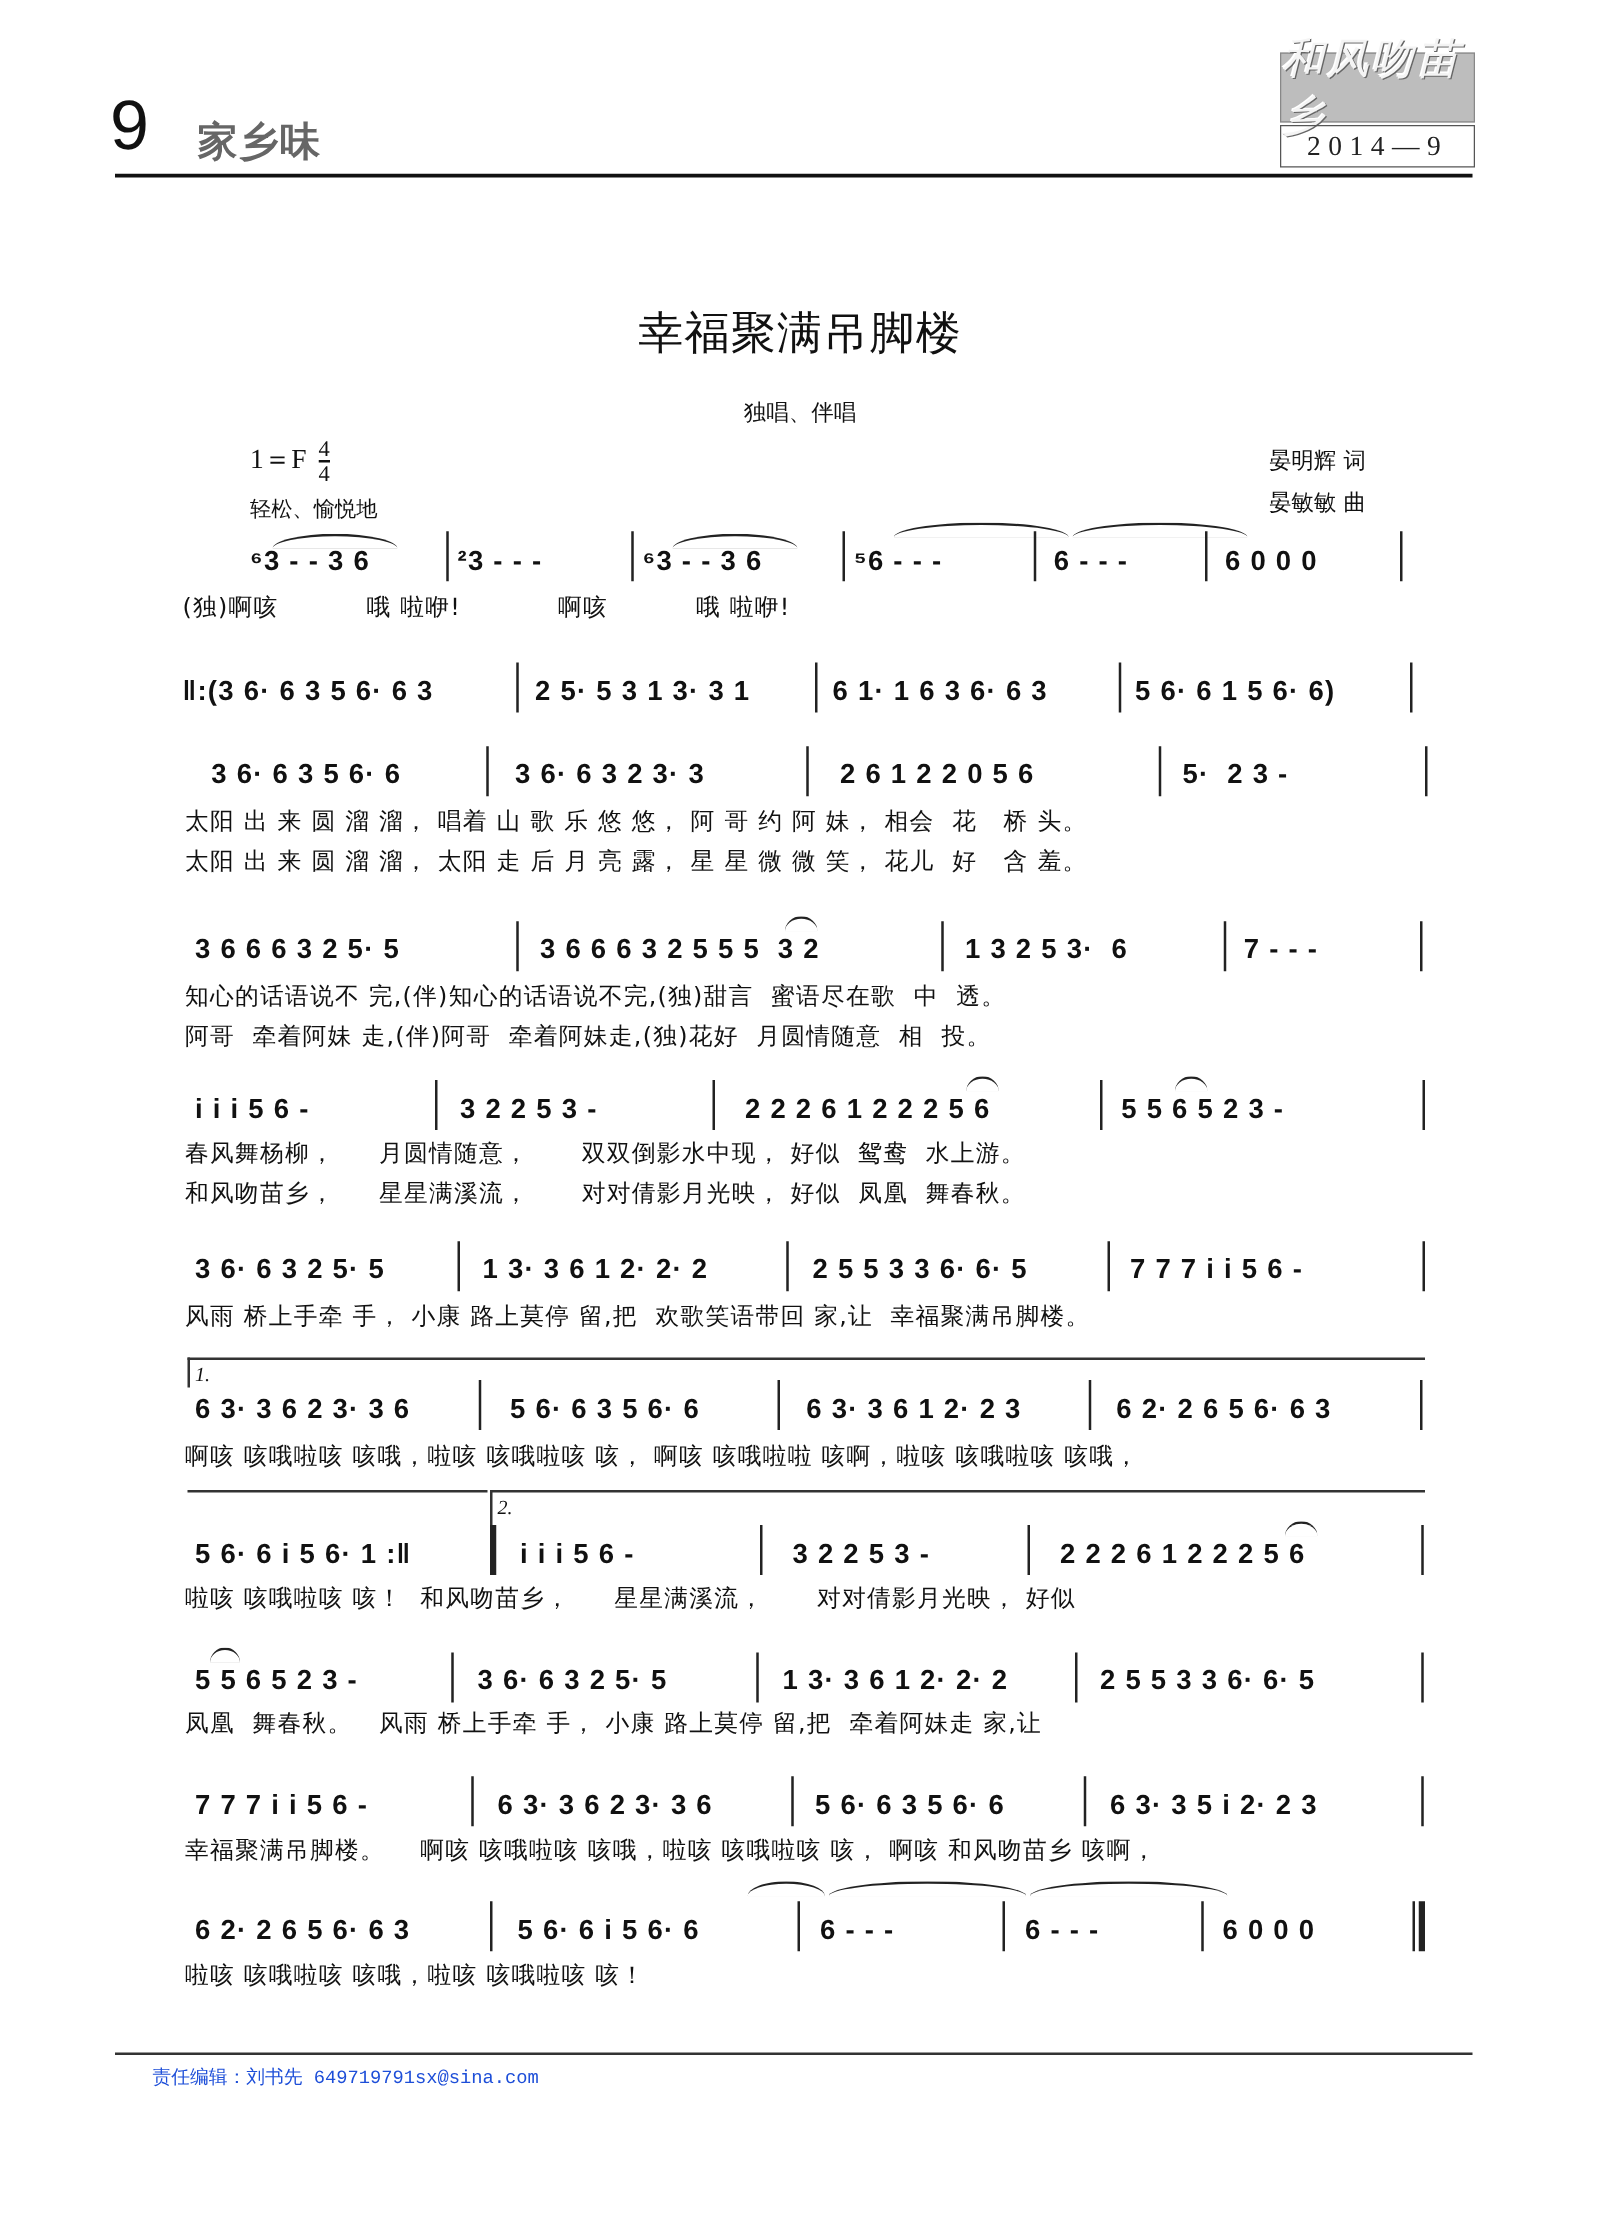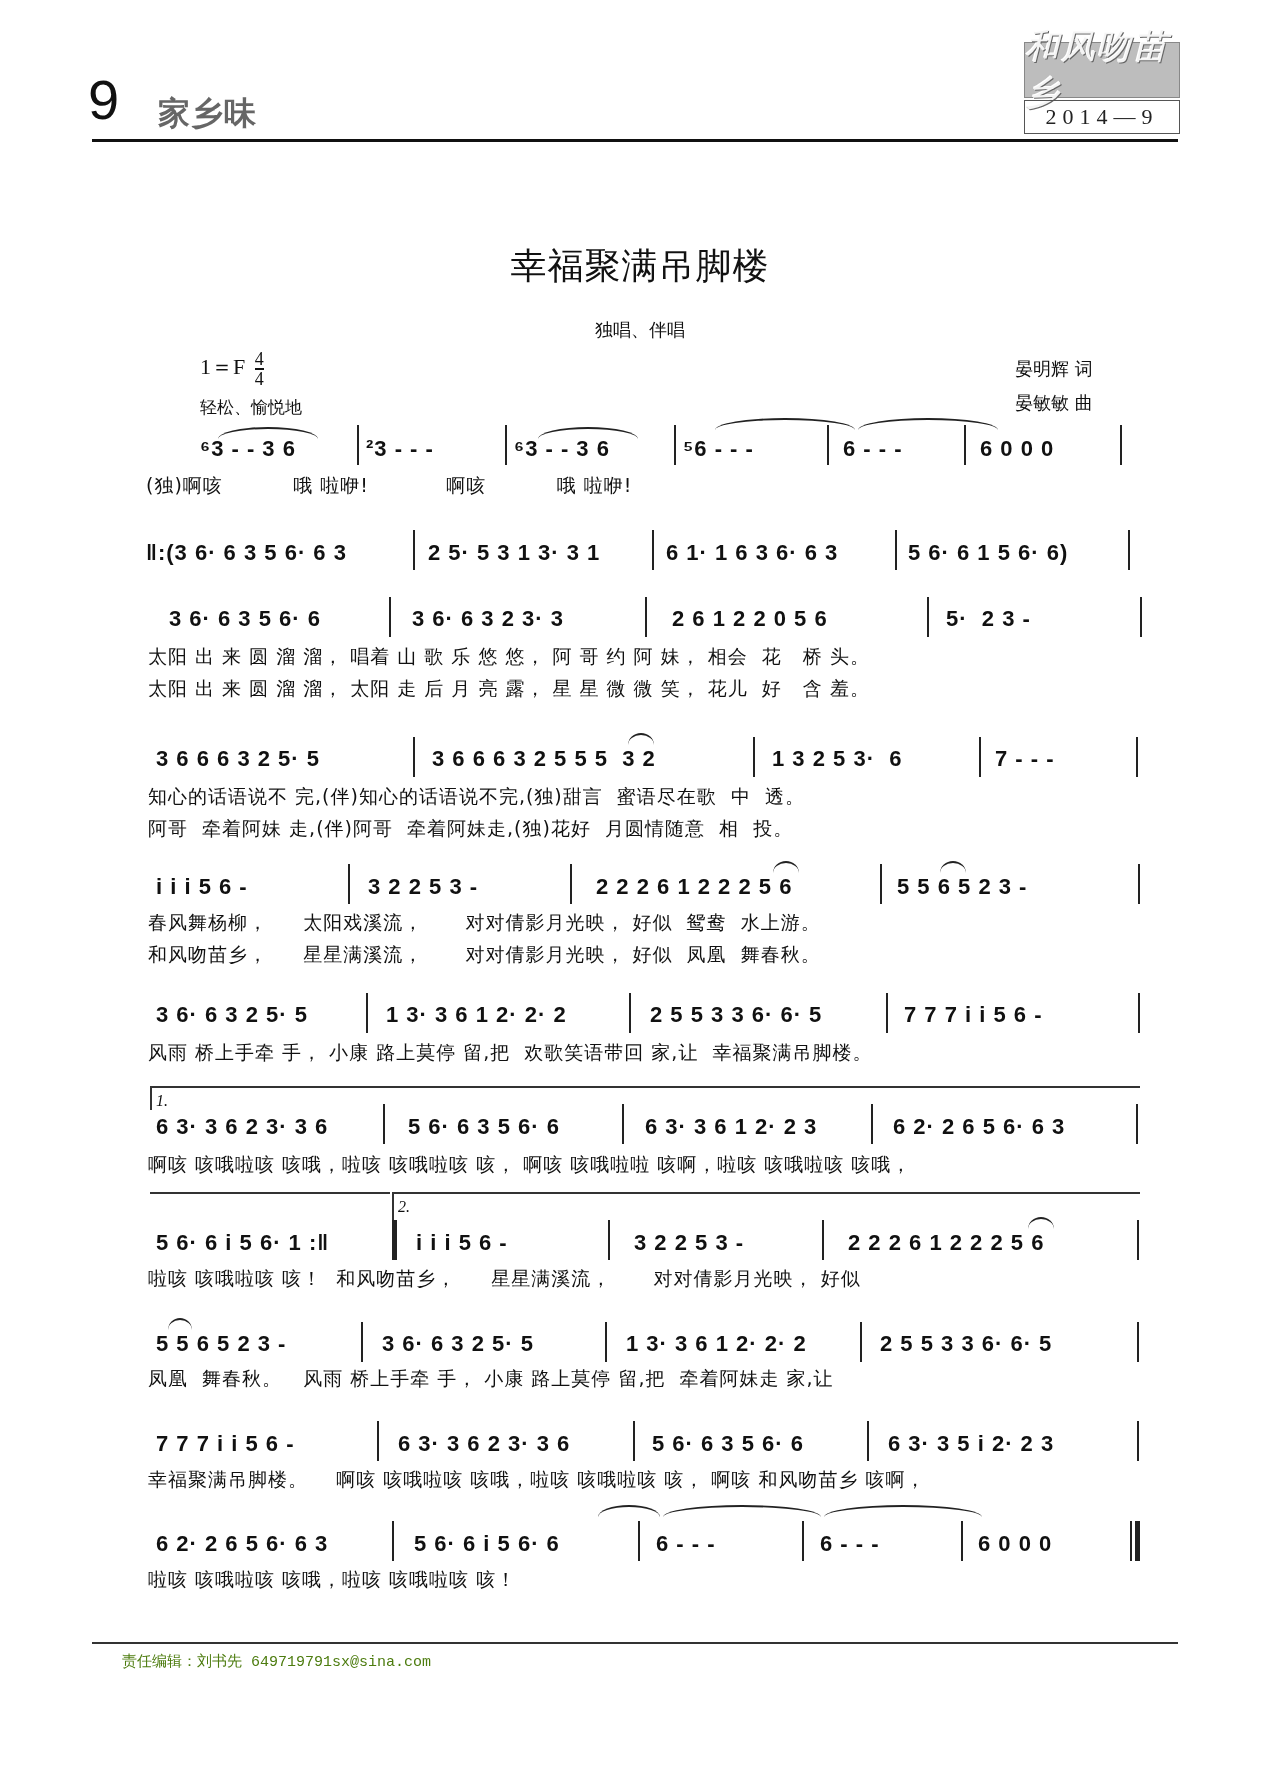--- a/index.html
+++ b/index.html
@@ -19,21 +19,21 @@
   .tempo { left:200px; top:396px; font-size:17px; }
   .credits { left:1015px; top:352px; font-size:18px; line-height:34px; text-align:right; }
   .notes { font-family:"Liberation Sans", sans-serif; font-weight:bold; font-size:22px; white-space:pre; letter-spacing:1px; }
   .lyr { font-size:19px; white-space:pre; letter-spacing:1px; }
   .bar { width:2px; background:#222; }
   .volta { height:2px; background:#333; }
   .volta-l { width:2px; background:#333; }
   .volta-label { font-family:"Liberation Serif", serif; font-style:italic; font-size:16px; }
   .dbl { width:5px; background:#222; }
   .footer-line { left:92px; top:1642px; width:1086px; height:2px; background:#333; }
-  .footer { left:122px; top:1652px; font-size:15px; font-family:"Liberation Mono", monospace; color:#4d7c0f; }
+  .footer { left:122px; top:1652px; font-size:15px; font-family:"Liberation Mono", monospace; color:#1d4ed8; }
   .slur { border-top:2px solid #222; border-radius:50% 50% 0 0 / 100% 100% 0 0; height:10px; }
 </style>
 </head>
 <body>
 
 <div class="abs page-num">9</div>
 <div class="abs section">家乡味</div>
 <div class="abs logo">和风吻苗乡</div>
 <div class="abs date">2014—9</div>
 <div class="abs hdr-line"></div>
@@ -106,21 +106,21 @@
 <div class="abs slur" style="left:773px;top:861px;width:26px;"></div>
 <div class="abs slur" style="left:940px;top:861px;width:26px;"></div>
 <div class="abs notes" style="left:156px;top:874px;">i i i 5 6 -</div>
 <div class="abs bar" style="left:348px;top:864px;height:40px;"></div>
 <div class="abs notes" style="left:368px;top:874px;">3 2 2 5 3 -</div>
 <div class="abs bar" style="left:570px;top:864px;height:40px;"></div>
 <div class="abs notes" style="left:596px;top:874px;">2 2 2 6 1 2 2 2 5 6</div>
 <div class="abs bar" style="left:880px;top:864px;height:40px;"></div>
 <div class="abs notes" style="left:897px;top:874px;">5 5 6 5 2 3 -</div>
 <div class="abs bar" style="left:1138px;top:864px;height:40px;"></div>
-<div class="abs lyr" style="left:148px;top:910px;">春风舞杨柳，     太阳戏溪流，      对对倩影月光映， 好似  鸳鸯  水上游。</div>
+<div class="abs lyr" style="left:148px;top:910px;">春风舞杨柳，     月圆情随意，      双双倒影水中现， 好似  鸳鸯  水上游。</div>
 <div class="abs lyr" style="left:148px;top:942px;">和风吻苗乡，     星星满溪流，      对对倩影月光映， 好似  凤凰  舞春秋。</div>
 
 <div class="abs notes" style="left:156px;top:1002px;">3 6· 6 3 2 5· 5</div>
 <div class="abs bar" style="left:366px;top:993px;height:40px;"></div>
 <div class="abs notes" style="left:386px;top:1002px;">1 3· 3 6 1 2· 2· 2</div>
 <div class="abs bar" style="left:629px;top:993px;height:40px;"></div>
 <div class="abs notes" style="left:650px;top:1002px;">2 5 5 3 3 6· 6· 5</div>
 <div class="abs bar" style="left:886px;top:993px;height:40px;"></div>
 <div class="abs notes" style="left:904px;top:1002px;">7 7 7 i i 5 6 -</div>
 <div class="abs bar" style="left:1138px;top:993px;height:40px;"></div>

